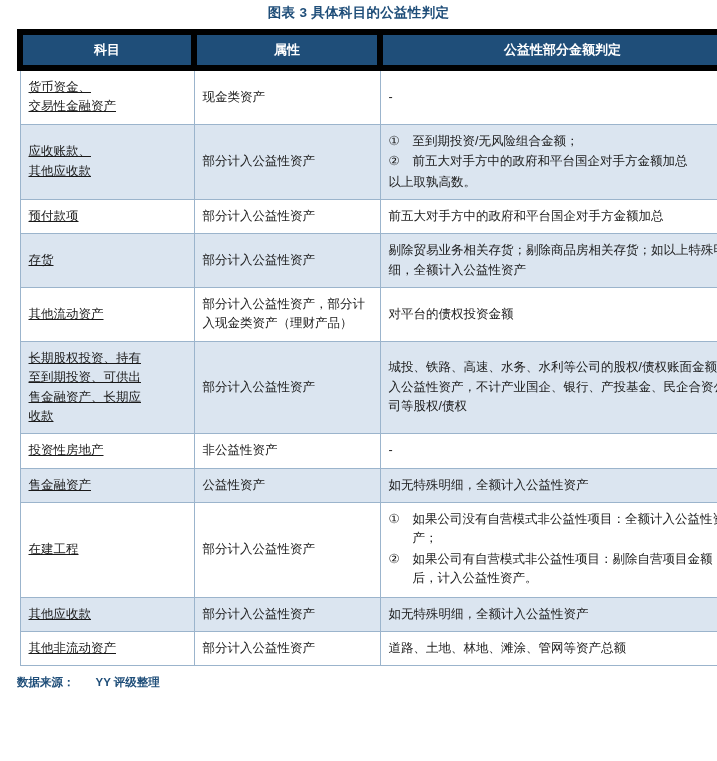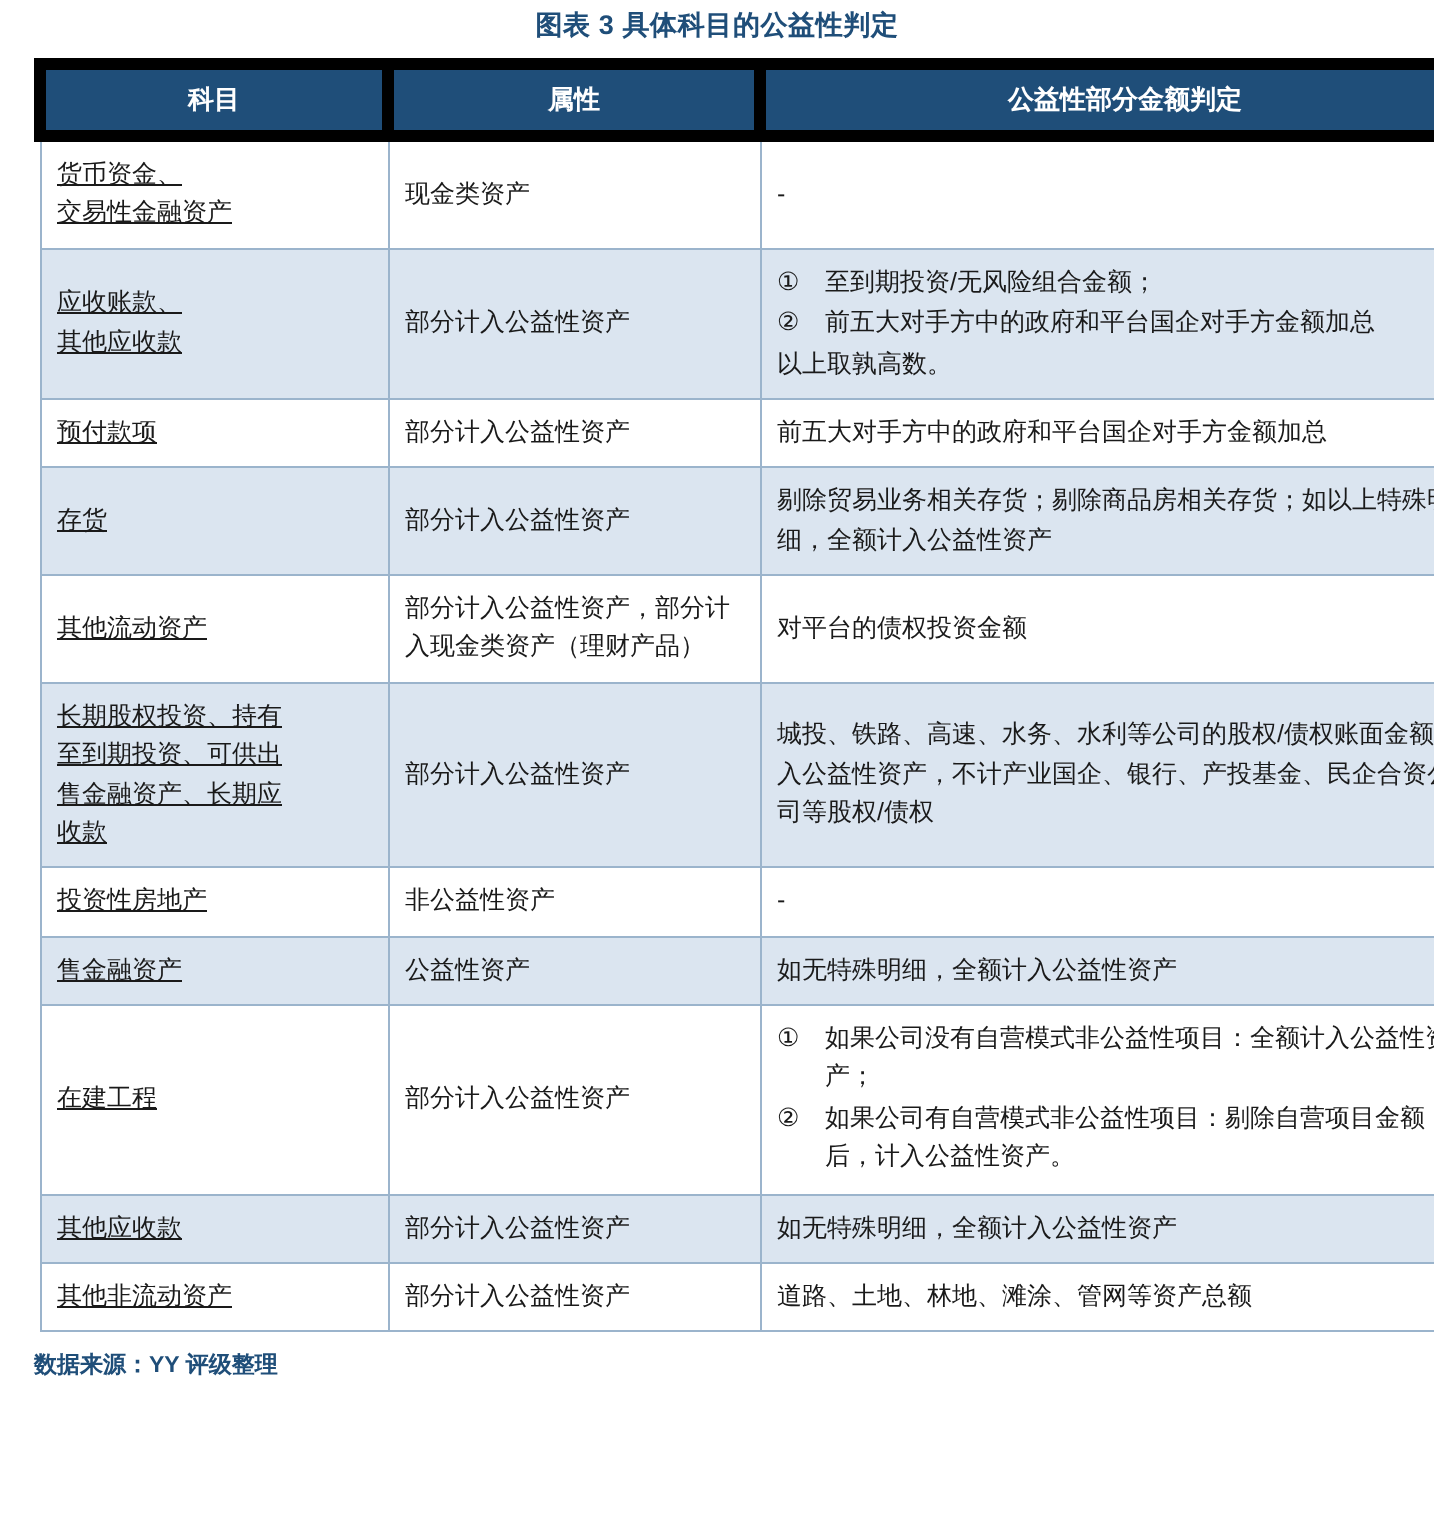--- a/index.html
+++ b/index.html
@@ -75,21 +75,21 @@
   }
   .tail {
     margin-top: 0px;
   }
   .src {
     margin: 9px 17px 0 17px;
     font-size: 11.5px;
     color: #1f4e79;
     font-weight: bold;
   }
-  .src .brand { color: #1f4e79; }
+  .src .brand { color: #1f4e79; margin-left: 21px; }
 </style>
 </head>
 <body>
 
 <div class="page">
 
   <div class="fig-title">图表 3  具体科目的公益性判定</div>
 
   <table class="main">
     <thead>

